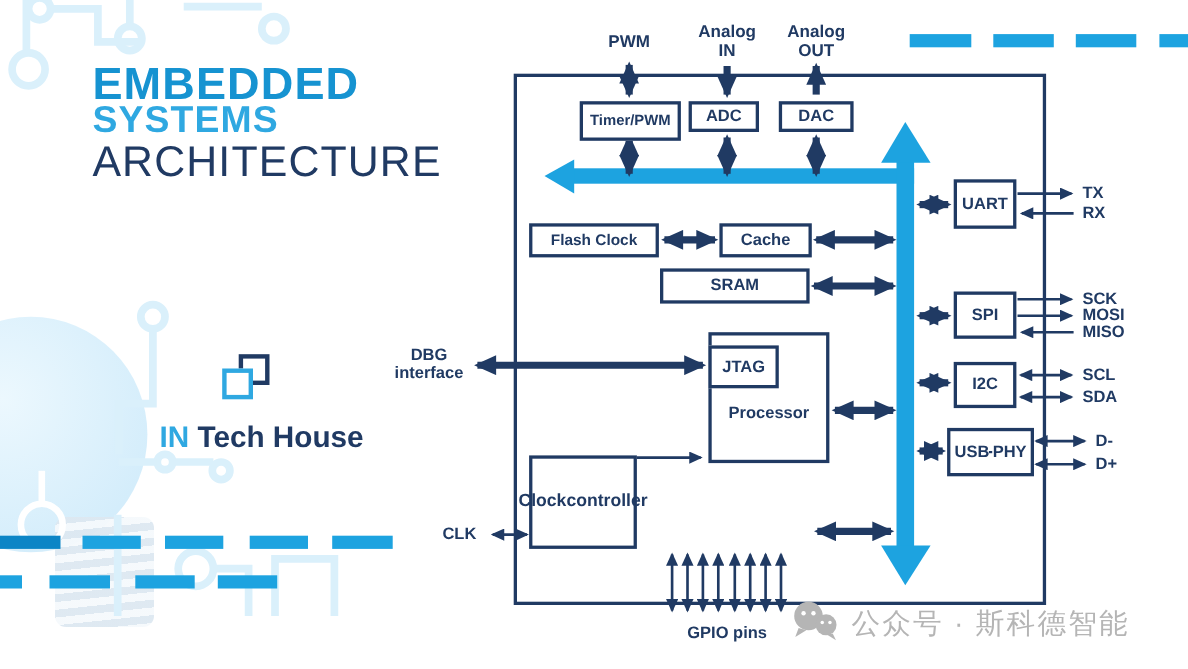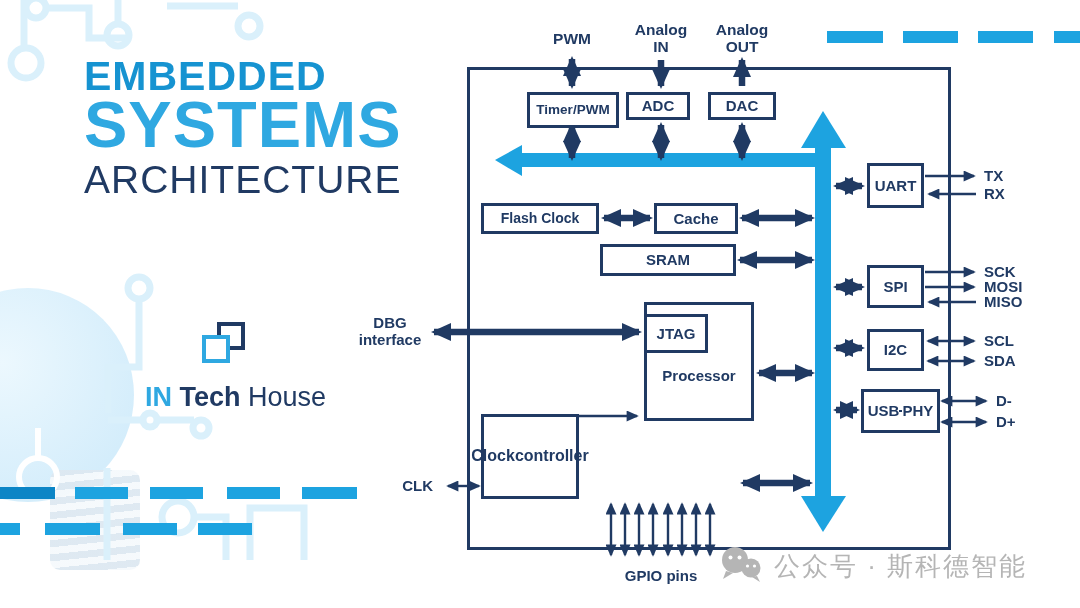--- a/index.html
+++ b/index.html
@@ -30,32 +30,32 @@
   #arrows marker path{fill:var(--navy);stroke:none;}
   
   .blk{position:absolute;box-sizing:border-box;background:#fff;border:3px solid var(--navy);
        display:flex;align-items:center;justify-content:center;font-weight:bold;color:var(--navy);
        text-align:center;line-height:1.05;z-index:3;font-size:15px;}
   .plabel{position:absolute;color:var(--navy);font-weight:bold;font-size:15px;line-height:1.12;
           text-align:center;z-index:3;}
   
   .title{position:absolute;left:84px;top:56px;z-index:1;line-height:1.02;}
   .title .t1{font-size:41px;font-weight:800;color:var(--title-primary);letter-spacing:1px;}
-  .title .t2{font-size:65px;font-weight:800;color:var(--title-secondary);letter-spacing:1px;margin-top:-6px;}
+  .title .t2{font-size:34px;font-weight:800;color:var(--title-secondary);letter-spacing:1px;margin-top:-6px;}
   .title .t3{font-size:39px;font-weight:400;color:var(--navy);letter-spacing:1px;margin-top:2px;}
   
   .logo{position:absolute;left:145px;top:322px;width:150px;text-align:center;z-index:1;}
   .logo-icon{position:relative;width:58px;height:52px;margin:0 auto;}
   .sq{position:absolute;width:28px;height:28px;box-sizing:border-box;background:#fff;}
   .sq.navy{border:4.5px solid var(--navy);left:26px;top:0;}
   .sq.blue{border:4.5px solid var(--title-secondary);left:11px;top:13px;}
   .logo-text{margin-top:8px;font-size:27px;color:var(--navy);white-space:nowrap;}
   .logo-text .w1{color:var(--title-secondary);font-weight:bold;}
   .logo-text .w2{font-weight:bold;}
-  .logo-text .w3{font-weight:400;}
+  .logo-text .w3{font-weight:700;}
   
   .watermark{position:absolute;left:720px;top:546px;display:flex;align-items:center;gap:10px;
              color:var(--watermark-gray);font-size:26px;letter-spacing:2px;z-index:5;white-space:nowrap;}
 </style>
 </head>
 <body>
 
 <div id="stage">
 
   <div class="bulb"></div>

